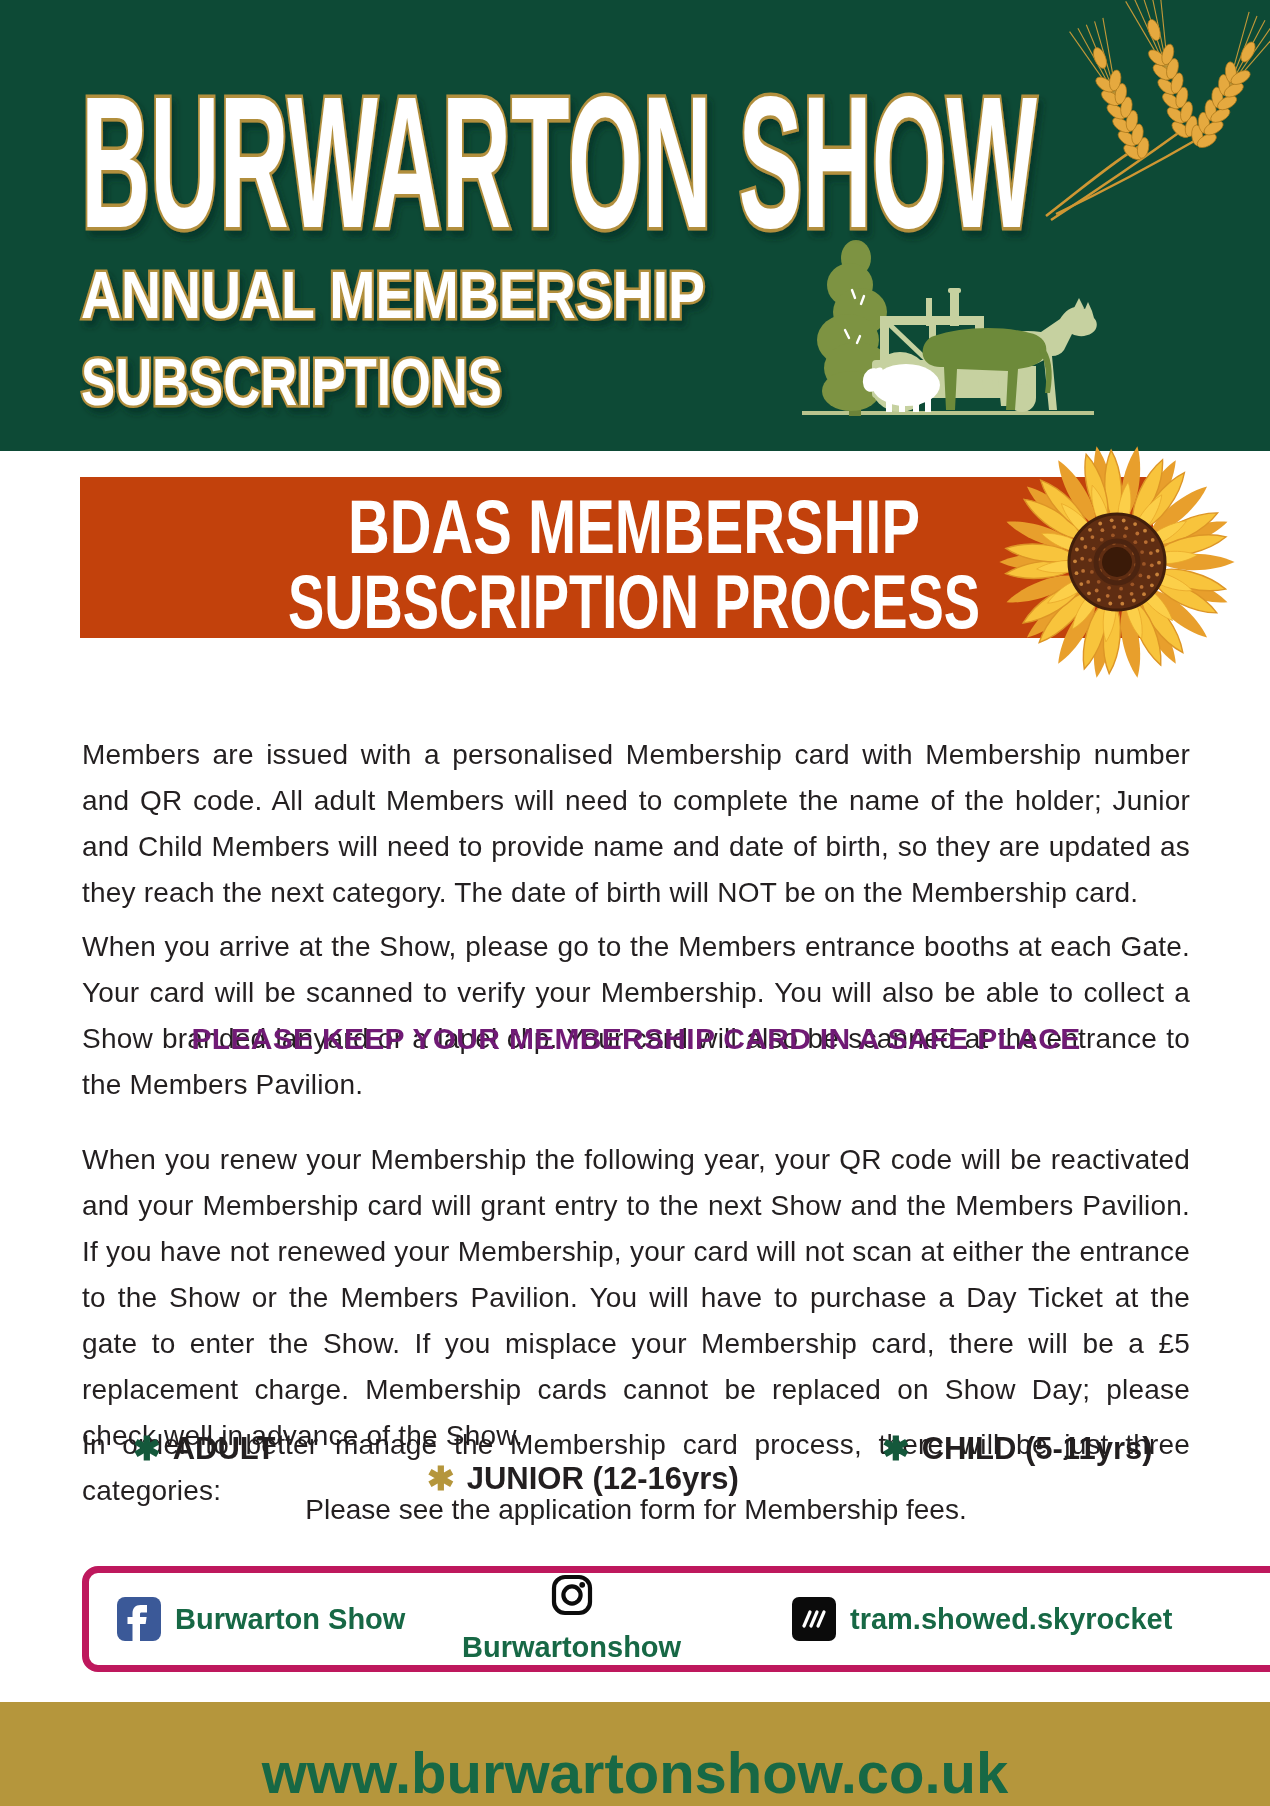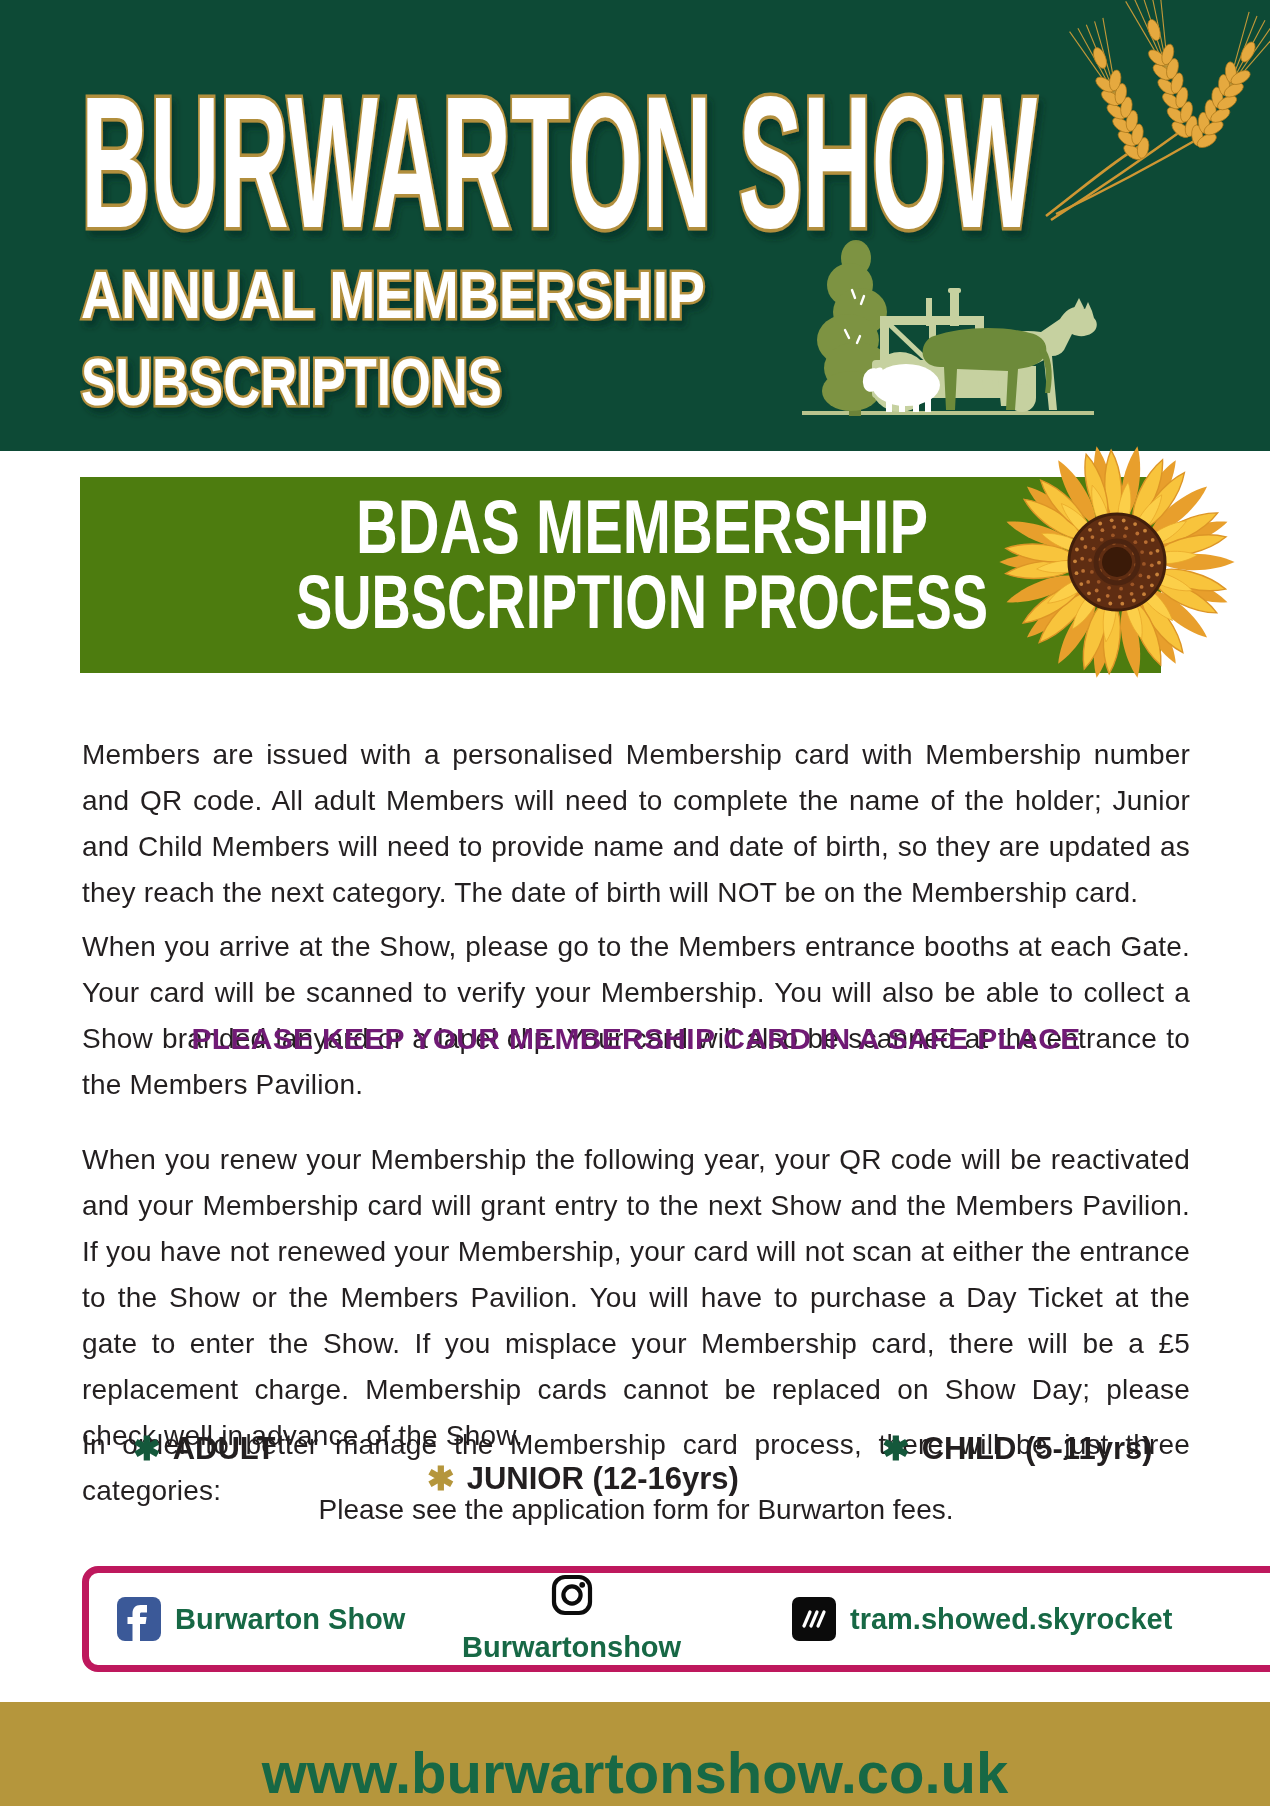--- a/index.html
+++ b/index.html
@@ -4,21 +4,21 @@
 <style>
   html,body{margin:0;padding:0;background:#fff;}
   .page{position:relative;width:1270px;height:1806px;background:#fff;overflow:hidden;
         font-family:"Liberation Sans",sans-serif;color:#231f20;}
   .hero{position:absolute;left:0;top:0;width:1270px;height:451px;background:#0d4a36;}
   .hero svg{display:block;}
   .t-title{font-family:"Liberation Sans",sans-serif;font-weight:700;fill:#ffffff;
            stroke:#b28f3e;stroke-width:7px;paint-order:stroke;}
   .t-sub{font-family:"Liberation Sans",sans-serif;font-weight:700;fill:#ffffff;
          stroke:#b28f3e;stroke-width:5px;paint-order:stroke;}
-  .gold-banner{position:absolute;left:80px;top:477px;width:1073px;height:196px;background:#4d7c0f;padding-left:8px;}
+  .gold-banner{position:absolute;left:80px;top:477px;width:1073px;height:161px;background:#c2410c;}
   .banner-text{font-family:"Liberation Sans",sans-serif;font-weight:700;fill:#ffffff;}
   .sunflower{position:absolute;left:999px;top:444px;width:236px;height:236px;}
   .body-block{position:absolute;left:82px;width:1108px;font-size:28px;line-height:46px;
               text-align:justify;letter-spacing:0.2px;margin-top:48px;}
   .safe-heading{position:absolute;left:82px;width:1108px;text-align:center;
                 font-size:30px;font-weight:700;color:#701a75;letter-spacing:0.3px;}
   .cat-item{position:absolute;font-size:31px;font-weight:700;white-space:nowrap;}
   .cat-star{font-weight:700;margin-right:12px;font-size:33px;vertical-align:-1px;}
   .star-green{color:#14583b;}
   .star-gold{color:#b5963c;}
@@ -324,21 +324,21 @@
   <div class="cat-item" style="left:133px;top:1429px;">
     <span class="cat-star star-green">✱</span><span>ADULT</span>
   </div>
   <div class="cat-item" style="left:427px;top:1459px;">
     <span class="cat-star star-gold">✱</span><span>JUNIOR (12-16yrs)</span>
   </div>
   <div class="cat-item" style="left:882px;top:1429px;">
     <span class="cat-star star-green">✱</span><span>CHILD (5-11yrs)</span>
   </div>
 
-  <div class="fees-note" style="top:1494px;">Please see the application form for Burwarton fees.</div>
+  <div class="fees-note" style="top:1494px;">Please see the application form for Membership fees.</div>
 
   <div class="social-box">
     <div class="s-item" style="left:28px;">
       <svg class="s-icon" viewBox="0 0 44 44">
         <rect x="0" y="0" width="44" height="44" rx="8" fill="#3b5998"></rect>
         <path fill="#ffffff" d="M24.5 15.5h5.5V8h-6.5c-5.2 0-8 3.4-8 8.3V20h-5v7h5v17h7.5V27h5.6l1-7h-6.6v-3c0-1 .5-1.5 1.5-1.5z"></path>
       </svg>
       <span class="s-label">Burwarton Show</span>
     </div>
     <div class="s-item" style="left:373px;flex-direction:column;">

